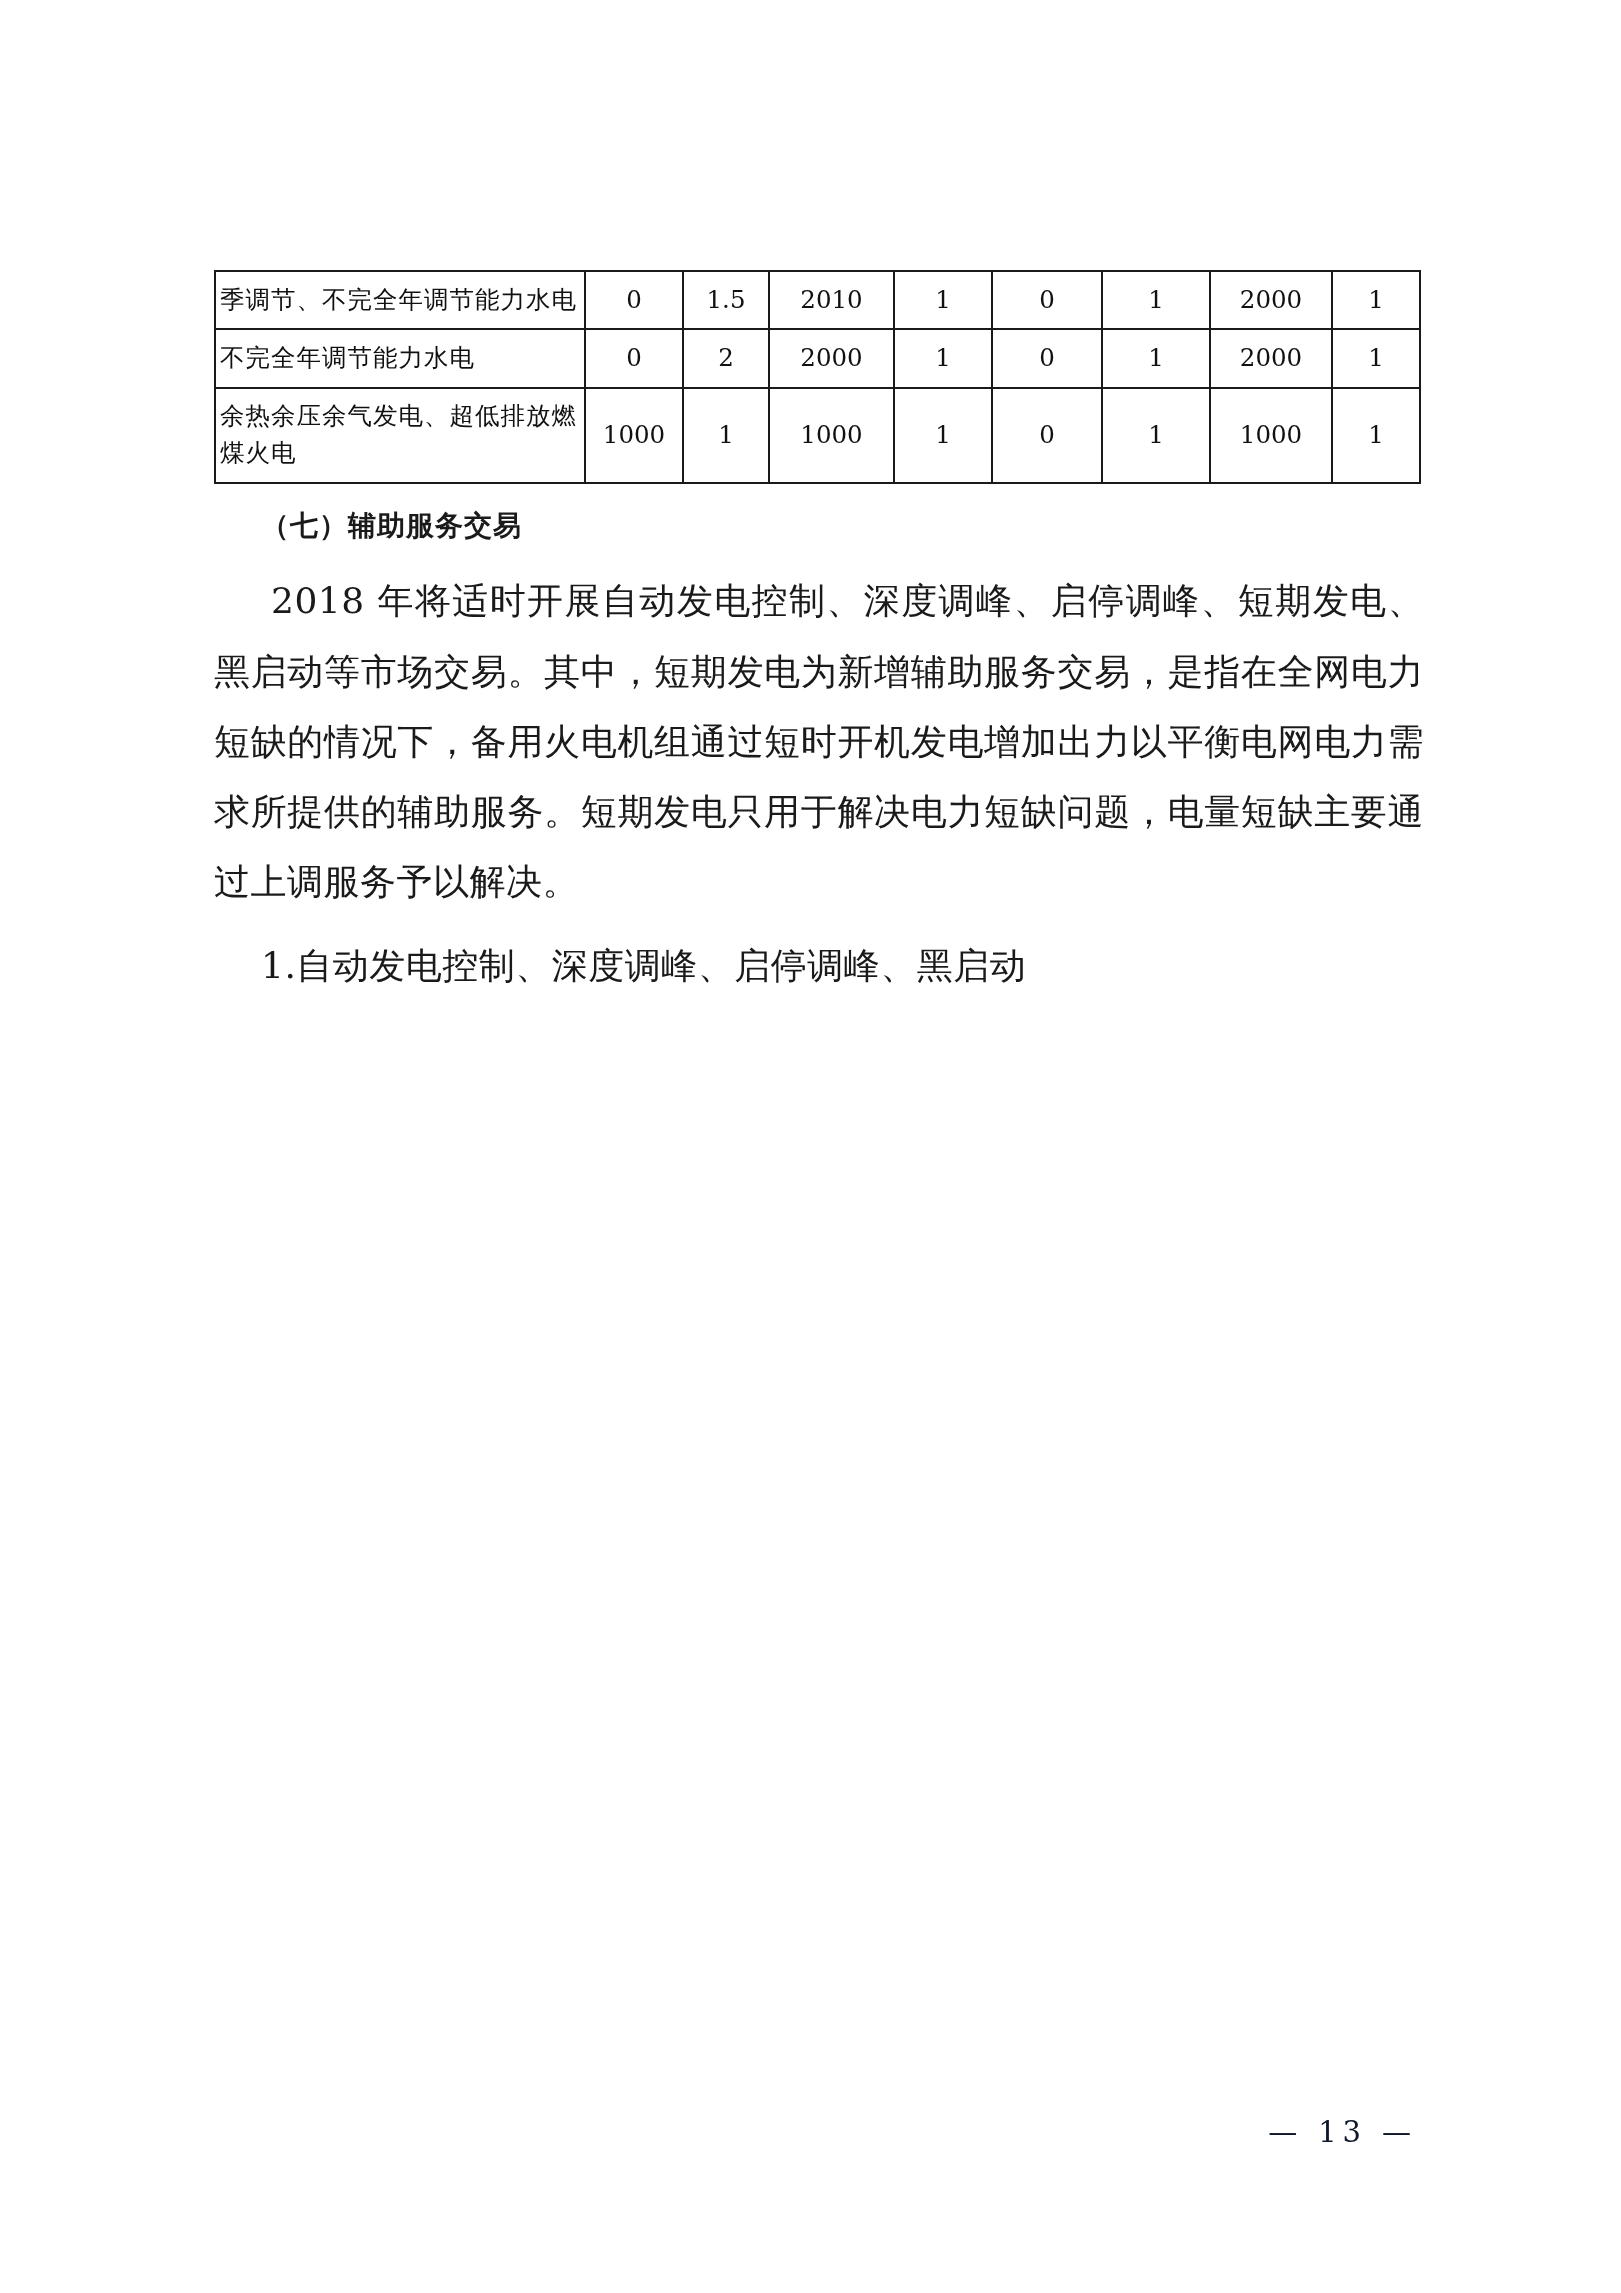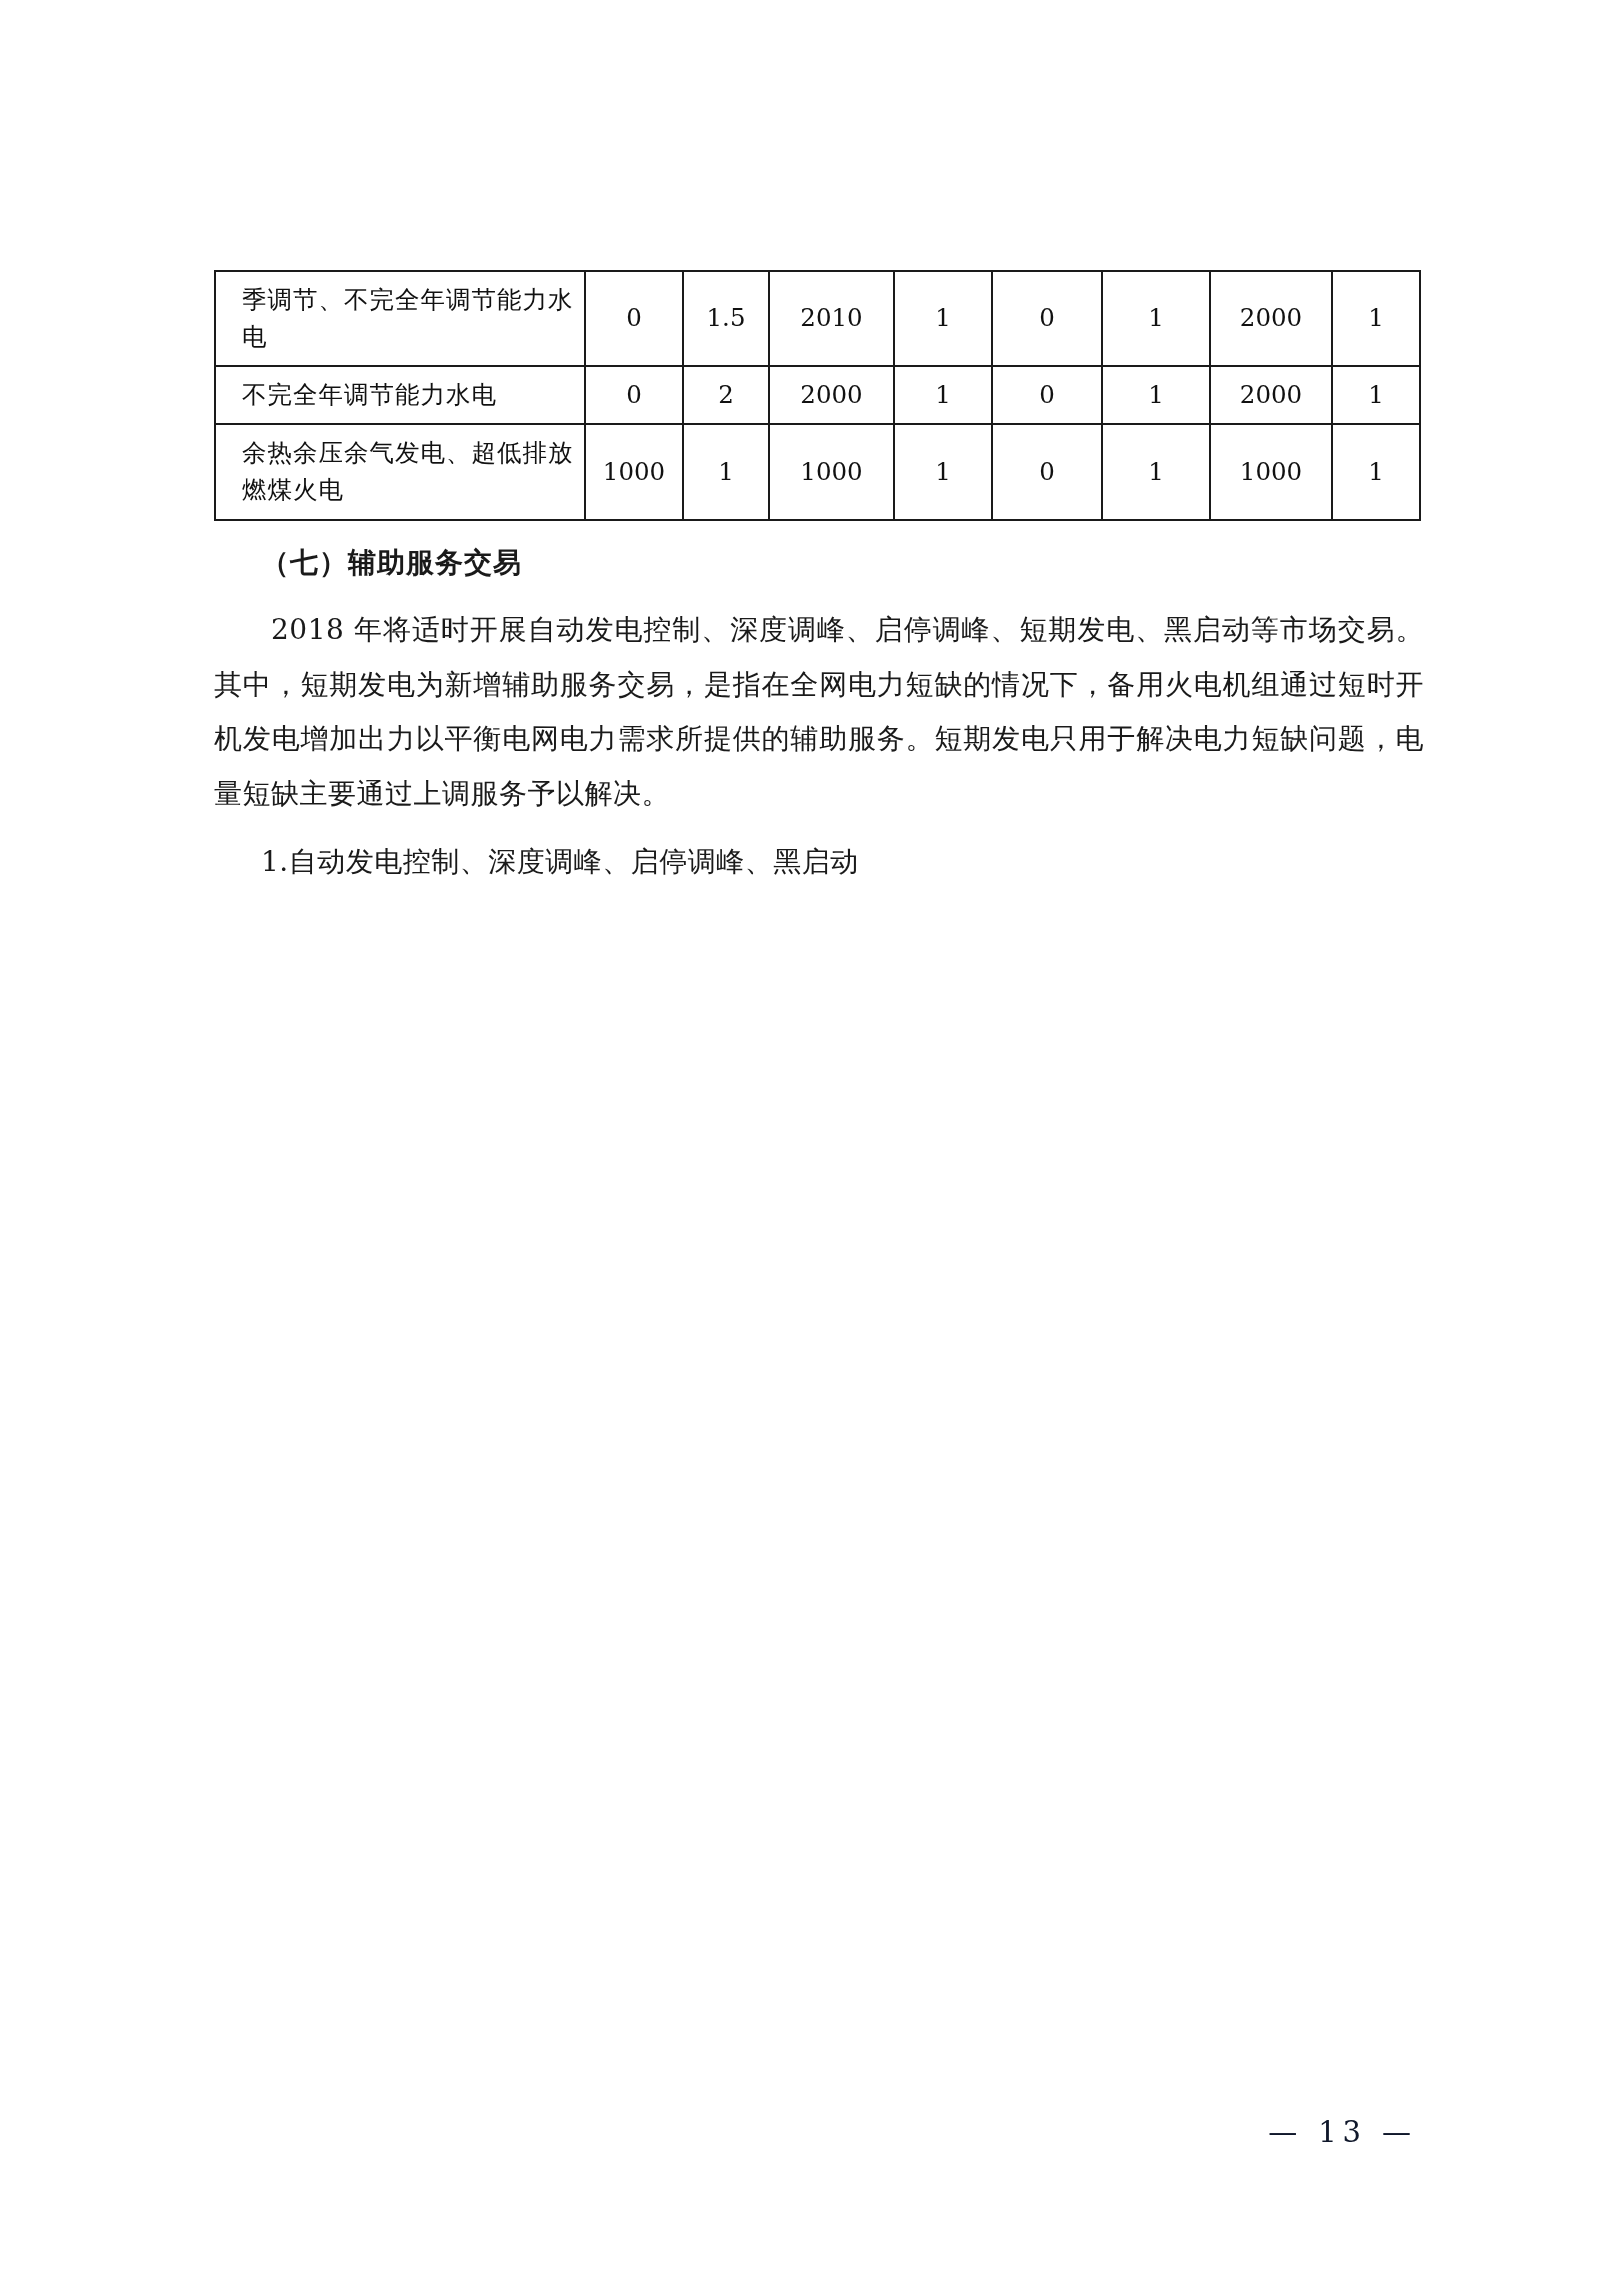--- a/index.html
+++ b/index.html
@@ -33,21 +33,21 @@
     border: 2px solid #1a1a1a;
     font-size: 24.5px;
     line-height: 1.5;
     padding: 9.8px 7.8px;
     vertical-align: middle;
     text-align: center;
     color: #111;
   }
   table.rate-table td.label {
     text-align: left;
-    padding-left: 26px;
+    padding-left: 4px;
     padding-right: 5.9px;
     letter-spacing: 1px;
   }
   col.c0 { width: 370px; }
   col.c1 { width: 98px; }
   col.c2 { width: 86px; }
   col.c3 { width: 125px; }
   col.c4 { width: 98px; }
   col.c5 { width: 110px; }
   col.c6 { width: 108px; }
@@ -65,21 +65,21 @@
   .heading {
     font-size: 28px;
     line-height: 1.9;
     margin-top: 15.7px;
     text-indent: 47px;
     letter-spacing: 1px;
     font-family: Liberation Sans, sans-serif;
     font-weight: 700;
   }
   p.body {
-    font-size: 28px;
+    font-size: 36px;
     line-height: 1.95;
     margin: 13.7px 0 0 0;
     text-align: justify;
     text-justify: inter-ideograph;
     letter-spacing: 0.5px;
     text-indent: 57px;
   }
   p.body.tight-indent {
     text-indent: 47px;
   }

